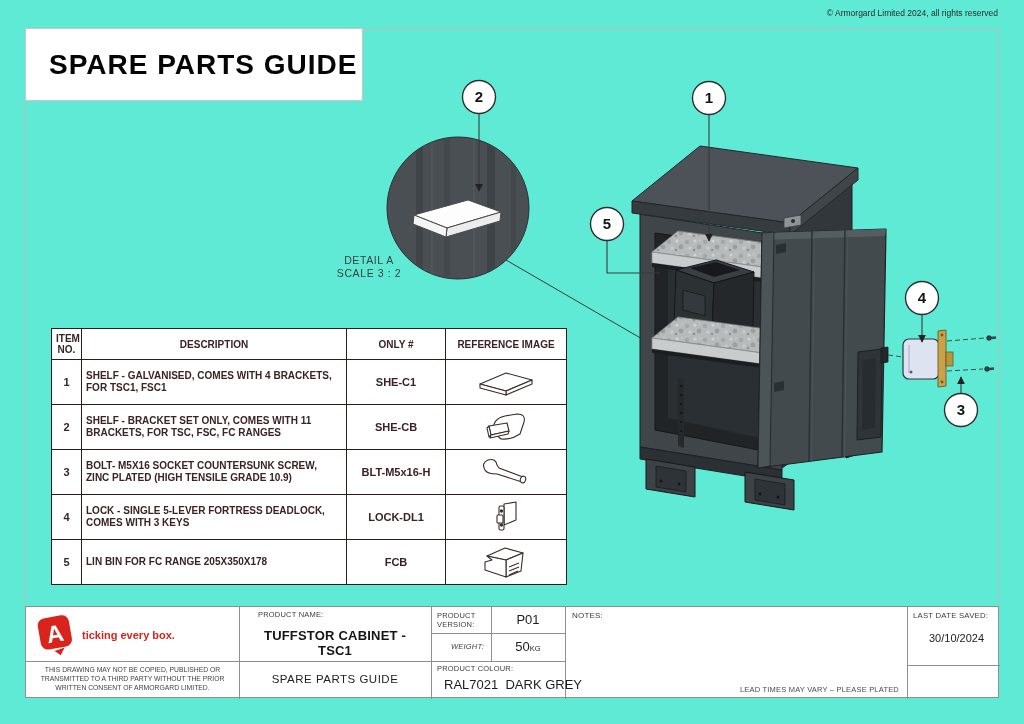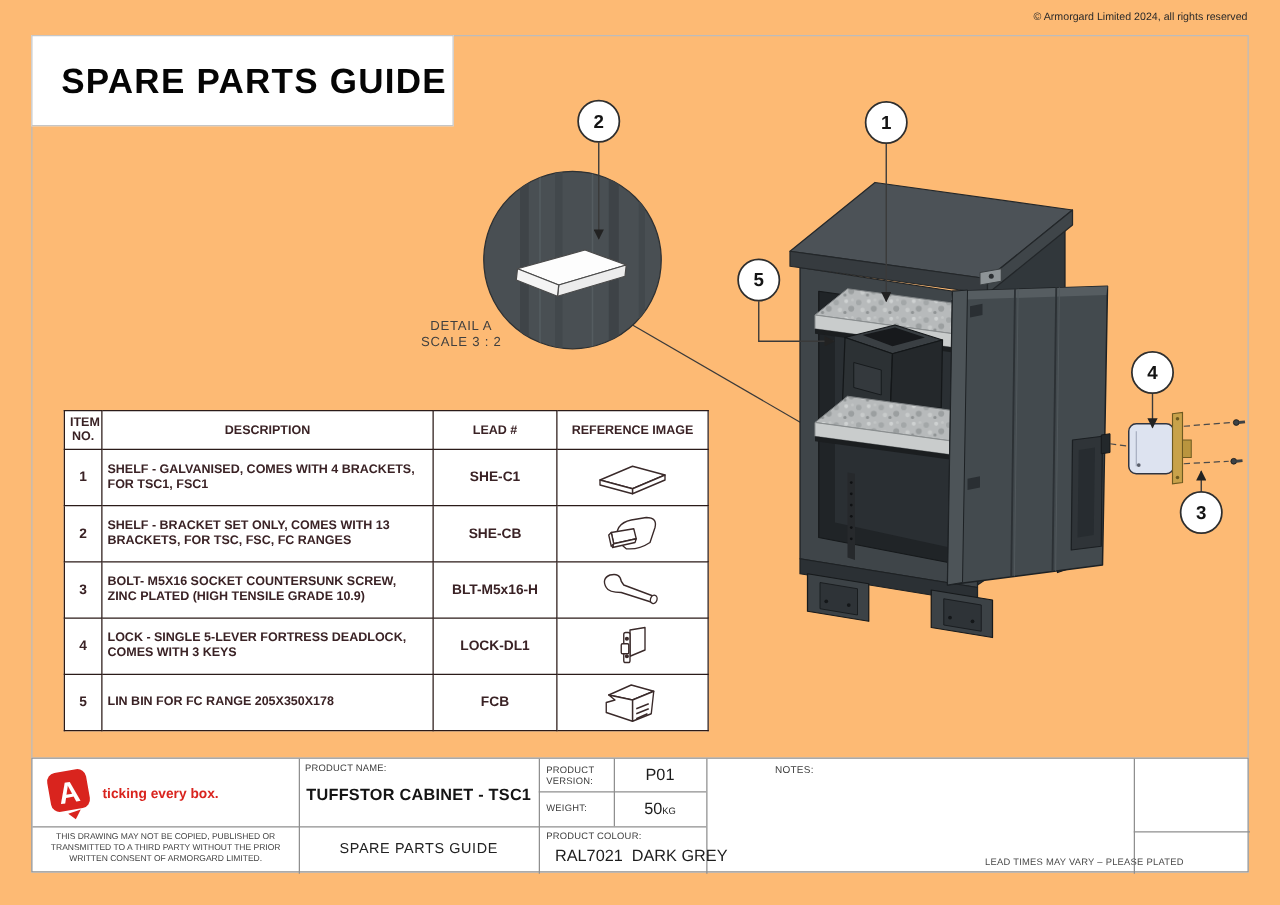--- a/index.html
+++ b/index.html
@@ -1,17 +1,17 @@
 <!DOCTYPE html>
 <html><head>
 <meta charset="utf-8">
 <style>
   html,body{margin:0;padding:0;}
   body{font-family:"Liberation Sans",sans-serif;background:#fff;}
-  #sheet{position:relative;width:1024px;height:724px;background:#fdba74;overflow:hidden;}
+  #sheet{position:relative;width:1024px;height:724px;background:#5eead4;overflow:hidden;}
 
   .copyright{position:absolute;top:8px;right:26px;font-size:8.5px;color:#2a2a2a;}
 
   .outer-border{position:absolute;left:25px;top:28px;width:974px;height:670px;border:1px solid #bcbcbc;box-sizing:border-box;}
 
   .title-box{position:absolute;left:25px;top:28px;width:338px;height:73px;border:1px solid #c6c6c6;background:#fff;box-sizing:border-box;display:flex;align-items:center;z-index:3;}
   .title-box .t{font-size:28px;font-weight:bold;letter-spacing:1px;color:#050505;padding-left:23px;white-space:nowrap;}
 
   svg.drawing{position:absolute;left:0;top:0;z-index:1;}
   .balloon-num{font:bold 15px "Liberation Sans",sans-serif;fill:#141414;}
@@ -235,40 +235,40 @@
     <colgroup>
         <col style="width:30px">
         <col style="width:265px">
         <col style="width:99px">
         <col style="width:121px">
       </colgroup>
     <tbody>
         <tr>
       <th>ITEM NO.</th>
       <th>DESCRIPTION</th>
-      <th>LEAD #</th>
+      <th>ONLY #</th>
       <th>REFERENCE IMAGE</th>
     </tr>
     <tr>
       <td class="no">1</td>
       <td class="desc">SHELF - GALVANISED, COMES WITH 4 BRACKETS, FOR TSC1, FSC1</td>
       <td class="part">SHE-C1</td>
       <td class="ref">
             <svg width="66" height="34" viewBox="0 0 66 34">
         <g fill="#fff" stroke="#3a2a2a" stroke-width="1.1" stroke-linejoin="round">
           <path d="M7,19 L33,8 L59,15 L33,26 Z"></path>
           <path d="M33,26 L59,15 L59,19 L33,30 Z"></path>
           <path d="M7,19 L33,26 L33,30 L7,23 Z"></path>
         </g>
             </svg>
           </td>
     </tr>
     <tr>
       <td class="no">2</td>
-      <td class="desc">SHELF - BRACKET SET ONLY, COMES WITH 13 BRACKETS, FOR TSC, FSC, FC RANGES</td>
+      <td class="desc">SHELF - BRACKET SET ONLY, COMES WITH 11 BRACKETS, FOR TSC, FSC, FC RANGES</td>
       <td class="part">SHE-CB</td>
       <td class="ref">
             <svg width="66" height="36" viewBox="0 0 66 36">
         <g fill="#fff" stroke="#3a2a2a" stroke-width="1.1" stroke-linejoin="round">
           <path d="M21,24 Q18,10 32,7 L44,5 Q53,5 51,13 L47,25 Q38,31 28,30 Z"></path>
           <path d="M16,17 L34,14 L36,22 L18,26 Z"></path>
           <path d="M16,17 L18,26 L16,28 L14,19 Z"></path>
           <path d="M18,26 L36,22 L35,25 L17,29 Z"></path>
         </g>
             </svg>
@@ -340,35 +340,39 @@
             <text x="24" y="34" text-anchor="middle" font-family="Liberation Sans, sans-serif" font-size="27" font-weight="bold" fill="#fff">A</text>
           </g>
         </svg>
         <div>
           <div class="tagline">ticking every box.</div>
         </div>
       </div>
     </div>
     <div class="cell legal" style="left:0;top:54px;width:213px;height:38px;">THIS DRAWING MAY NOT BE COPIED, PUBLISHED OR TRANSMITTED TO A THIRD PARTY WITHOUT THE PRIOR WRITTEN CONSENT OF ARMORGARD LIMITED.</div>
 
-    <div class="cell" style="left:213px;top:0;width:192px;height:54px;padding:3px 5px;">
+    <div class="cell" style="left:213px;top:0;width:192px;height:54px;padding:3px 19px;">
       <div class="lbl">PRODUCT NAME:</div>
       <div class="pname">TUFFSTOR CABINET - TSC1</div>
     </div>
     <div class="cell doctype" style="left:213px;top:54px;width:192px;height:38px;">SPARE PARTS GUIDE</div>
 
     <div class="cell lbl" style="left:405px;top:0;width:60px;height:26px;padding:4px 0 0 6px;">PRODUCT VERSION:</div>
     <div class="cell bigval" style="left:465px;top:0;width:74px;height:26px;line-height:26px;">P01</div>
-    <div class="cell lbl" style="left:405px;top:26px;width:60px;height:28px;line-height:28px;padding-left:6px;">WEIGHT:</div>
+    <div class="cell lbl" style="left:405px;top:26px;width:60px;height:28px;line-height:28px;padding-left:20px;font-style:italic;">WEIGHT:</div>
     <div class="cell bigval" style="left:465px;top:26px;width:74px;height:28px;line-height:28px;"><span>50</span><span class="unit">KG</span></div>
     <div class="cell" style="left:405px;top:54px;width:134px;height:38px;padding:3px 0 0 6px;">
       <div class="lbl">PRODUCT COLOUR:</div>
       <div class="colourval">RAL7021  DARK GREY</div>
     </div>
 
-    <div class="cell" style="left:539px;top:0;width:342px;height:92px;margin-left:48px;">
+    <div class="cell" style="left:539px;top:0;width:342px;height:92px;">
       <div class="lbl" style="font-size:8px;padding:4px 0 0 7px;">NOTES:</div>
       <div class="leadnote">LEAD TIMES MAY VARY – PLEASE PLATED</div>
     </div>
 
+    <div class="cell" style="left:881px;top:0;width:93px;height:58px;padding:4px 0 0 6px;">
+      <div class="lbl" style="font-size:7.8px;">LAST DATE SAVED:</div>
+      <div class="dateval">30/10/2024</div>
+    </div>
   </div>
 
 </div>
 
 </body></html>

